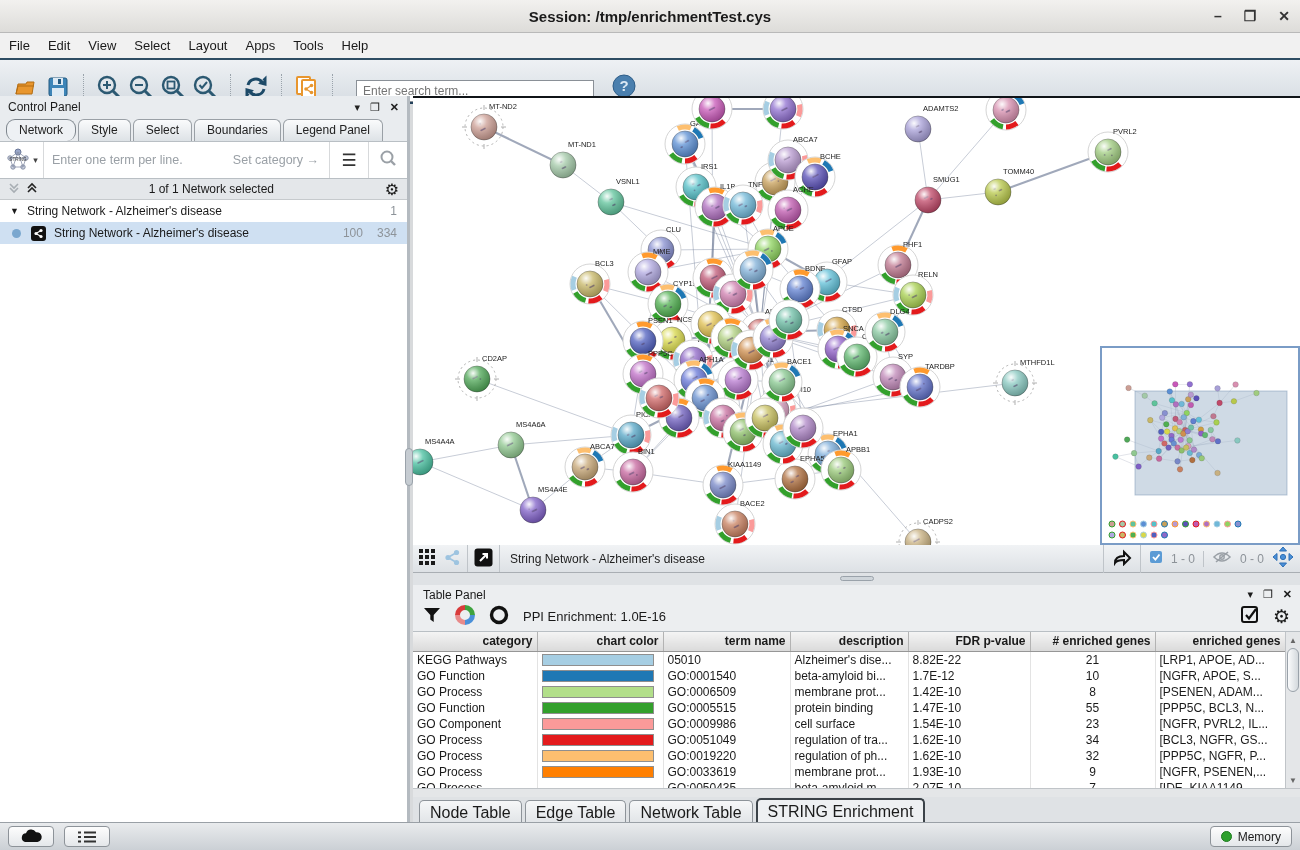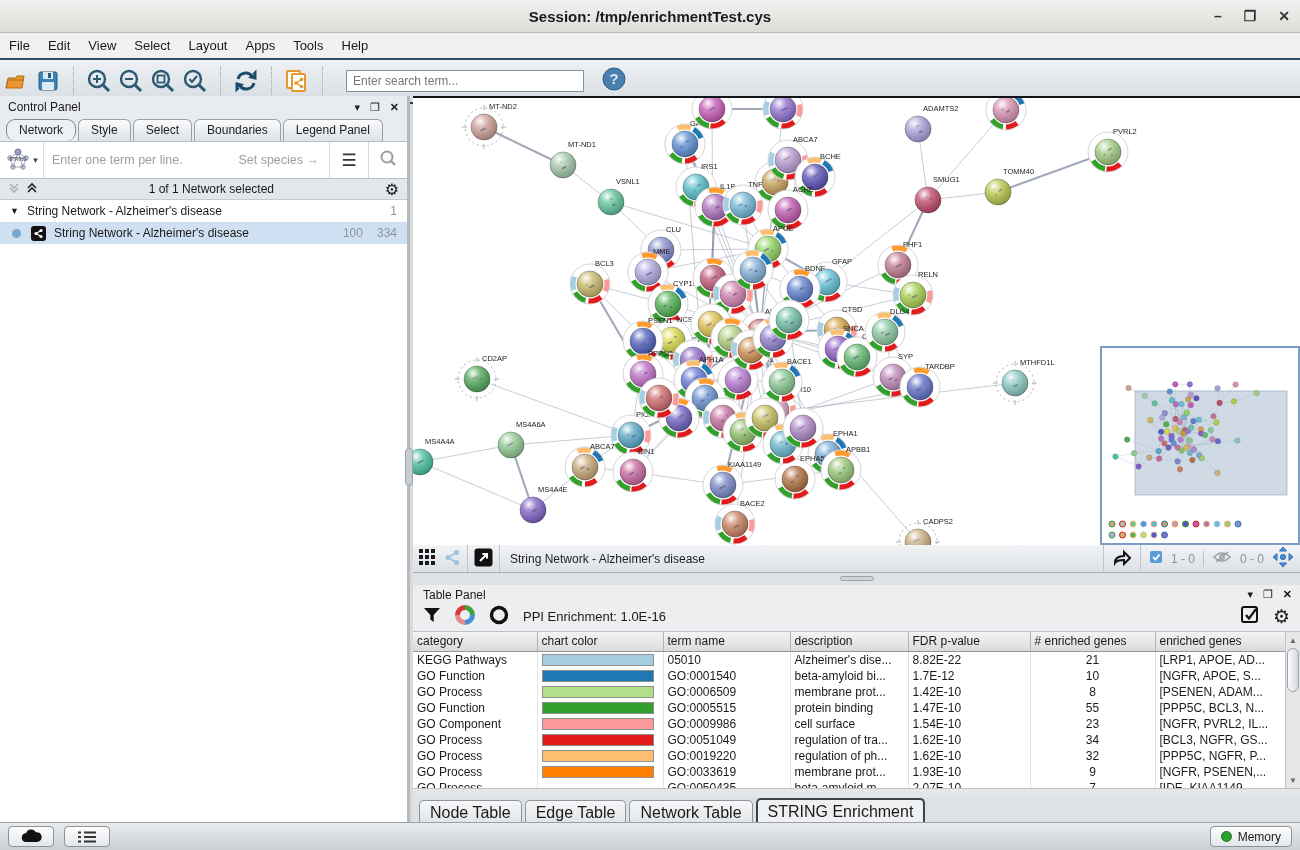--- a/index.html
+++ b/index.html
@@ -13,21 +13,21 @@
     background:linear-gradient(#f2f1ef,#dddcd9); border-bottom:1px solid #b9b9b9;
     text-align:center; font-weight:bold; font-size:15px; line-height:33px; }
   .win-controls { position:absolute; right:10px; top:0; height:33px; display:flex; gap:22px; align-items:center; font-size:14px; color:#333; }
   .win-controls span { cursor:default; }
   
   .menubar { position:absolute; top:33px; left:0; right:0; height:25px; background:#f1f1f1; font-size:13px; }
   .menubar span { display:inline-block; padding:0 9px; line-height:25px;text-align:right; }
   
   .toolbar { position:absolute; top:58px; left:0; right:0; height:46px;
     background:linear-gradient(#eef1f4,#d7dde3); border-top:2px solid #2e4d63; border-bottom:2px solid #23415a;
-    display:flex; align-items:center; }
+    display:flex; align-items:flex-end; padding-left:10px; }
   .tb-sep { width:1px; height:28px; margin:0 9px; border-left:1px dotted #9aa3ab; }
   .tb-btn { width:32px; height:30px; display:flex; align-items:center; justify-content:center; }
   .search-box { margin-left:14px; width:238px; height:22px; border:1px solid #8a9097; background:#fff; font-size:12px; padding:0 6px; color:#333; font-family:"Liberation Sans",sans-serif; }
   .help-btn { margin-left:18px; }
   
   .left-panel { position:absolute; top:96px; left:0; width:410px; bottom:28px; background:#e9ecef; border-right:3px solid #b4bac0; display:flex; flex-direction:column; }
   .panel-head { height:20px; display:flex; align-items:center; padding:2px 8px 0 8px; font-size:12px; }
   .panel-head .ph-icons { margin-left:auto; display:flex; gap:10px; font-size:11px; color:#222; align-items:center; }
   .cp-tabs { display:flex; padding:3px 0 0 6px; height:25px; }
   .cp-tab { font-size:12px; padding:3px 12px 4px 12px; border:1px solid #9aa0a6; border-bottom:none;
@@ -65,21 +65,21 @@
   .h-splitter .grip { width:34px; height:5px; border:1px solid #9aa2aa; border-radius:3px; background:#cfd5da; margin:3px auto; }
   
   .table-panel { position:absolute; top:585px; left:413px; right:0; bottom:53px; background:#eceef0; display:flex; flex-direction:column; }
   .tp-head { height:17px; display:flex; align-items:center; font-size:12px; padding:2px 8px 0 10px; }
   .tp-head .ph-icons { margin-left:auto; display:flex; gap:10px; font-size:11px; align-items:center; }
   .tp-tools { height:29px; display:flex; align-items:center; gap:14px; padding:0 10px; font-size:13px; }
   .tp-tools .right { margin-left:auto; display:flex; gap:14px; align-items:center; }
   .grid { position:relative; flex:1; background:#fff; border-top:1px solid #b9bfc4; overflow:hidden; }
   table.enrich { border-collapse:collapse; table-layout:fixed; width:872px; font-size:12px; }
   table.enrich th { background:linear-gradient(#f4f4f4,#dadada); border-right:1px solid #b3b3b3; border-bottom:1px solid #969696;
-    font-weight:normal; text-align:left; padding:2px 4px; height:19px; }
+    font-weight:bold; text-align:right; padding:2px 4px; height:19px; }
   table.enrich td { border-right:1px solid #e3e3e3; padding:1px 4px; height:16px; white-space:nowrap; overflow:hidden; }
   td.num { text-align:center; }
   .swatch { height:12px; width:112px; border:1px solid #8f8f8f; }
   .vscroll { position:absolute; right:0; top:0; bottom:0; width:15px; background:#e4e6e8; border-left:1px solid #c0c4c8; font-size:8px; color:#666; text-align:center; }
   .vthumb { position:absolute; top:16px; left:1px; width:12px; height:44px; background:linear-gradient(90deg,#fafbfc,#d4d9dd); border:1px solid #9aa2aa; border-radius:6px; }
   .hscroll { height:9px; background:#e4e6e8; border-top:1px solid #c0c4c8; }
   
   .bottom-tabs { position:absolute; bottom:28px; left:413px; right:0; height:25px; background:#dfe2e5; display:flex; align-items:flex-end; padding-left:6px; gap:3px; }
   .bt-tab { font-size:16px; padding:3px 10px; background:linear-gradient(#f6f7f8,#e2e5e8); border:1px solid #8d9399; border-radius:5px 5px 0 0; border-bottom:none; height:22px; }
   .bt-tab.active { border:2px solid #3b4248; border-bottom:none; background:#eef0f2; height:24px; }
@@ -201,21 +201,21 @@
         <circle cx="21" cy="11" r="2.2" fill="#c9cfdd" stroke="#8a93a9"></circle>
         <circle cx="8" cy="20" r="2.2" fill="#c9cfdd" stroke="#8a93a9"></circle>
         <circle cx="18" cy="20" r="2.2" fill="#c9cfdd" stroke="#8a93a9"></circle>
         <path d="M13 5 L5 11 L8 20 L18 20 L21 11 Z M5 11 L21 11 M8 20 L13 5 L18 20" fill="none" stroke="#8a93a9" stroke-width="0.8"></path>
         <text x="13" y="14" text-anchor="middle" font-size="4.6" fill="#444" font-family="Liberation Sans">STRING</text>
       </svg>
       <span style="font-size:9px; color:#444">▾</span>
     </div>
     <div class="string-ph">
       <span>Enter one term per line.</span>
-      <span class="species">Set species →</span>
+      <span class="species">Set category →</span>
     </div>
     <div class="string-tools">
       <div class="vline"></div>
       <div class="t">☰</div>
       <div class="vline"></div>
       <div class="t">
         <svg width="18" height="18">
             <circle cx="8" cy="8" r="5.5" fill="none" stroke="#9aa0a6" stroke-width="2"></circle>
             <line x1="12" y1="12" x2="16" y2="16" stroke="#9aa0a6" stroke-width="2.4"></line>
           </svg>

